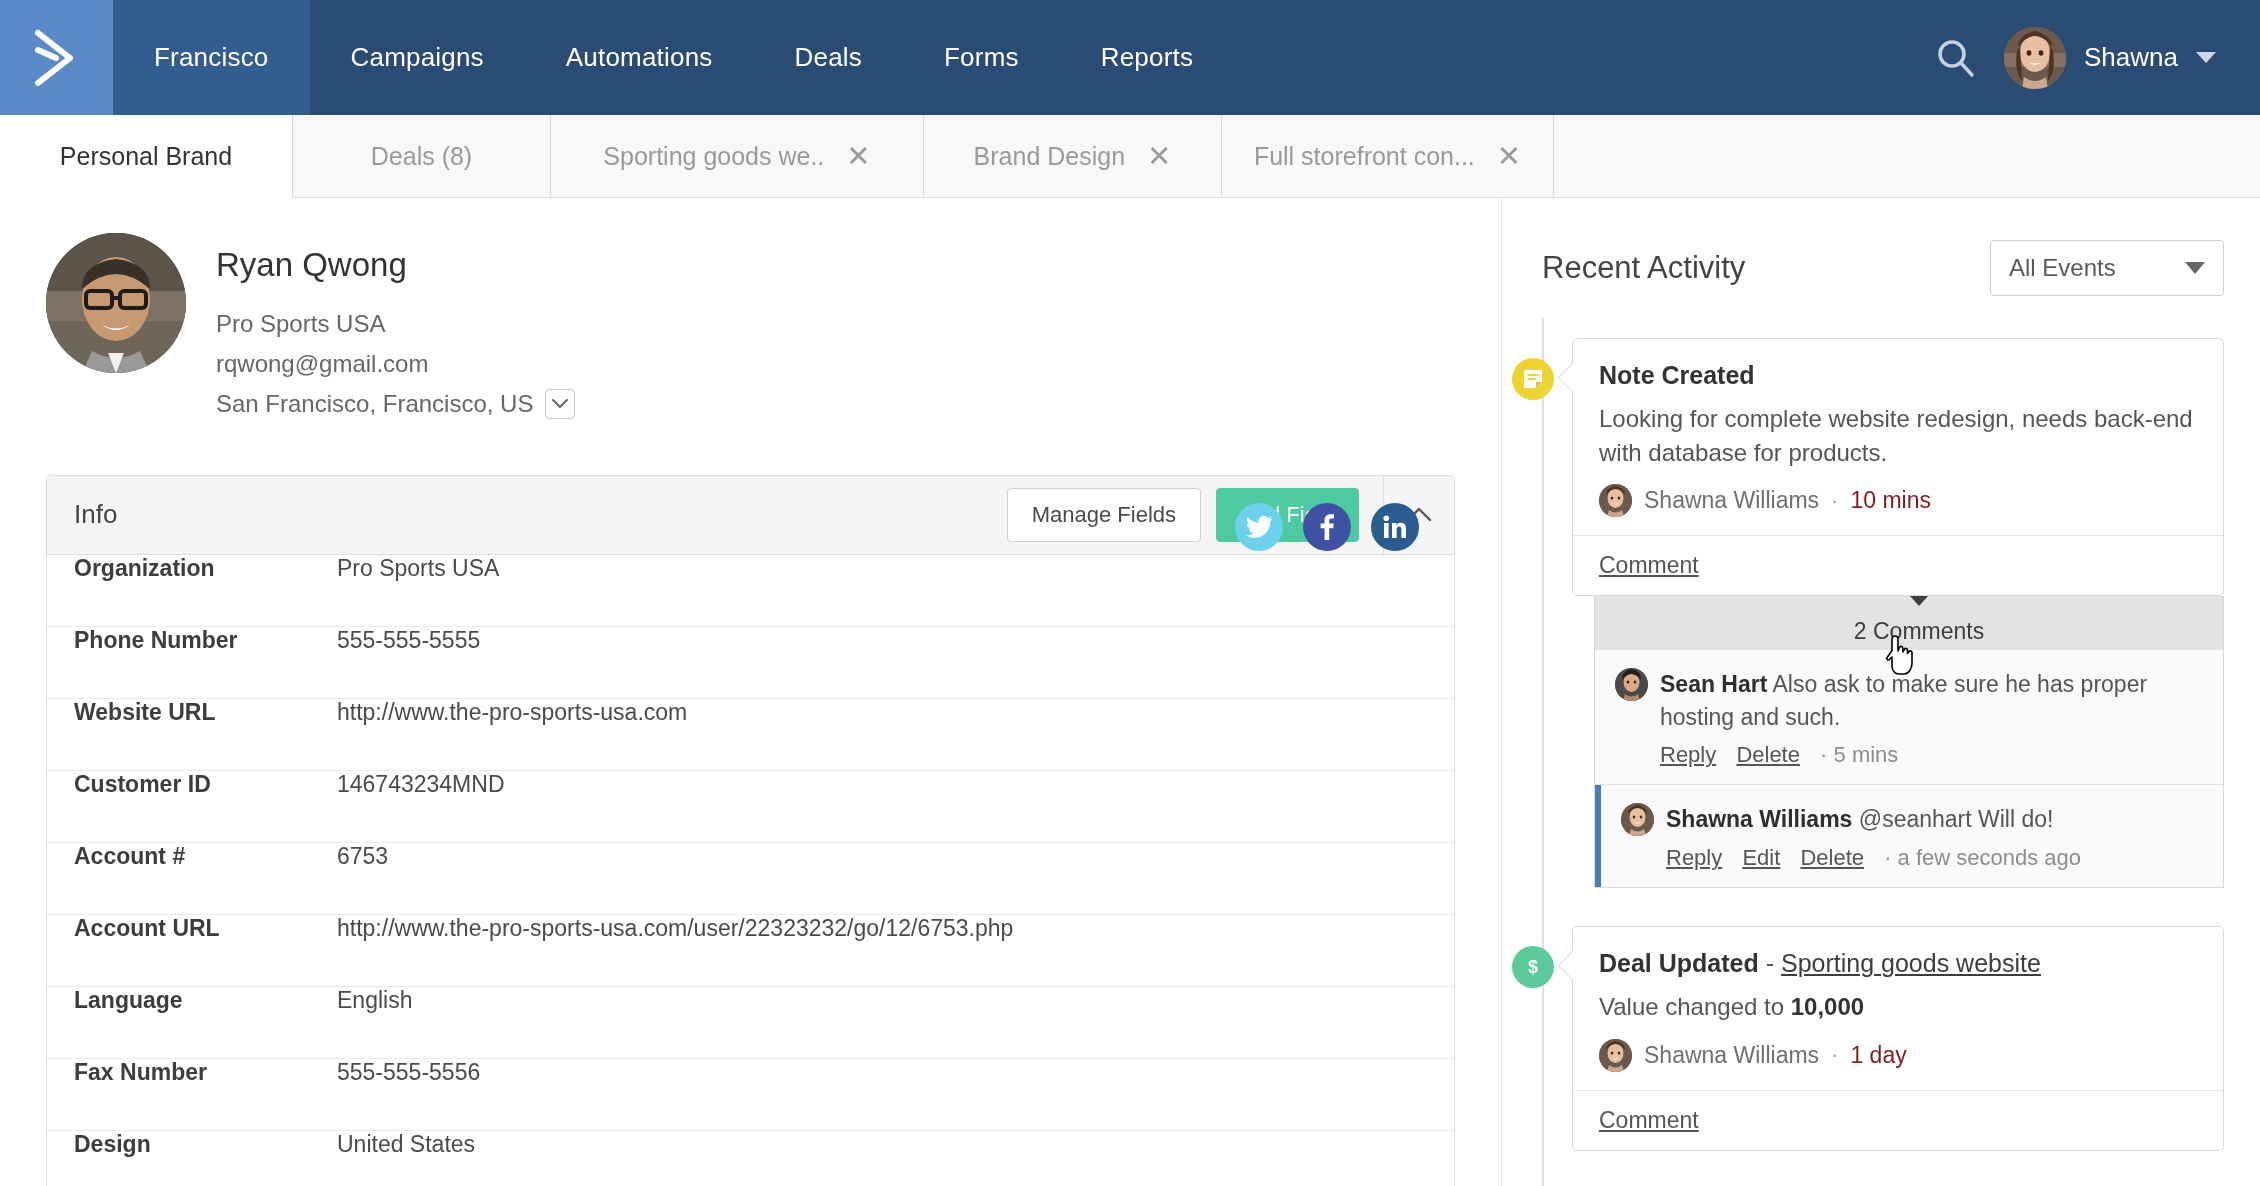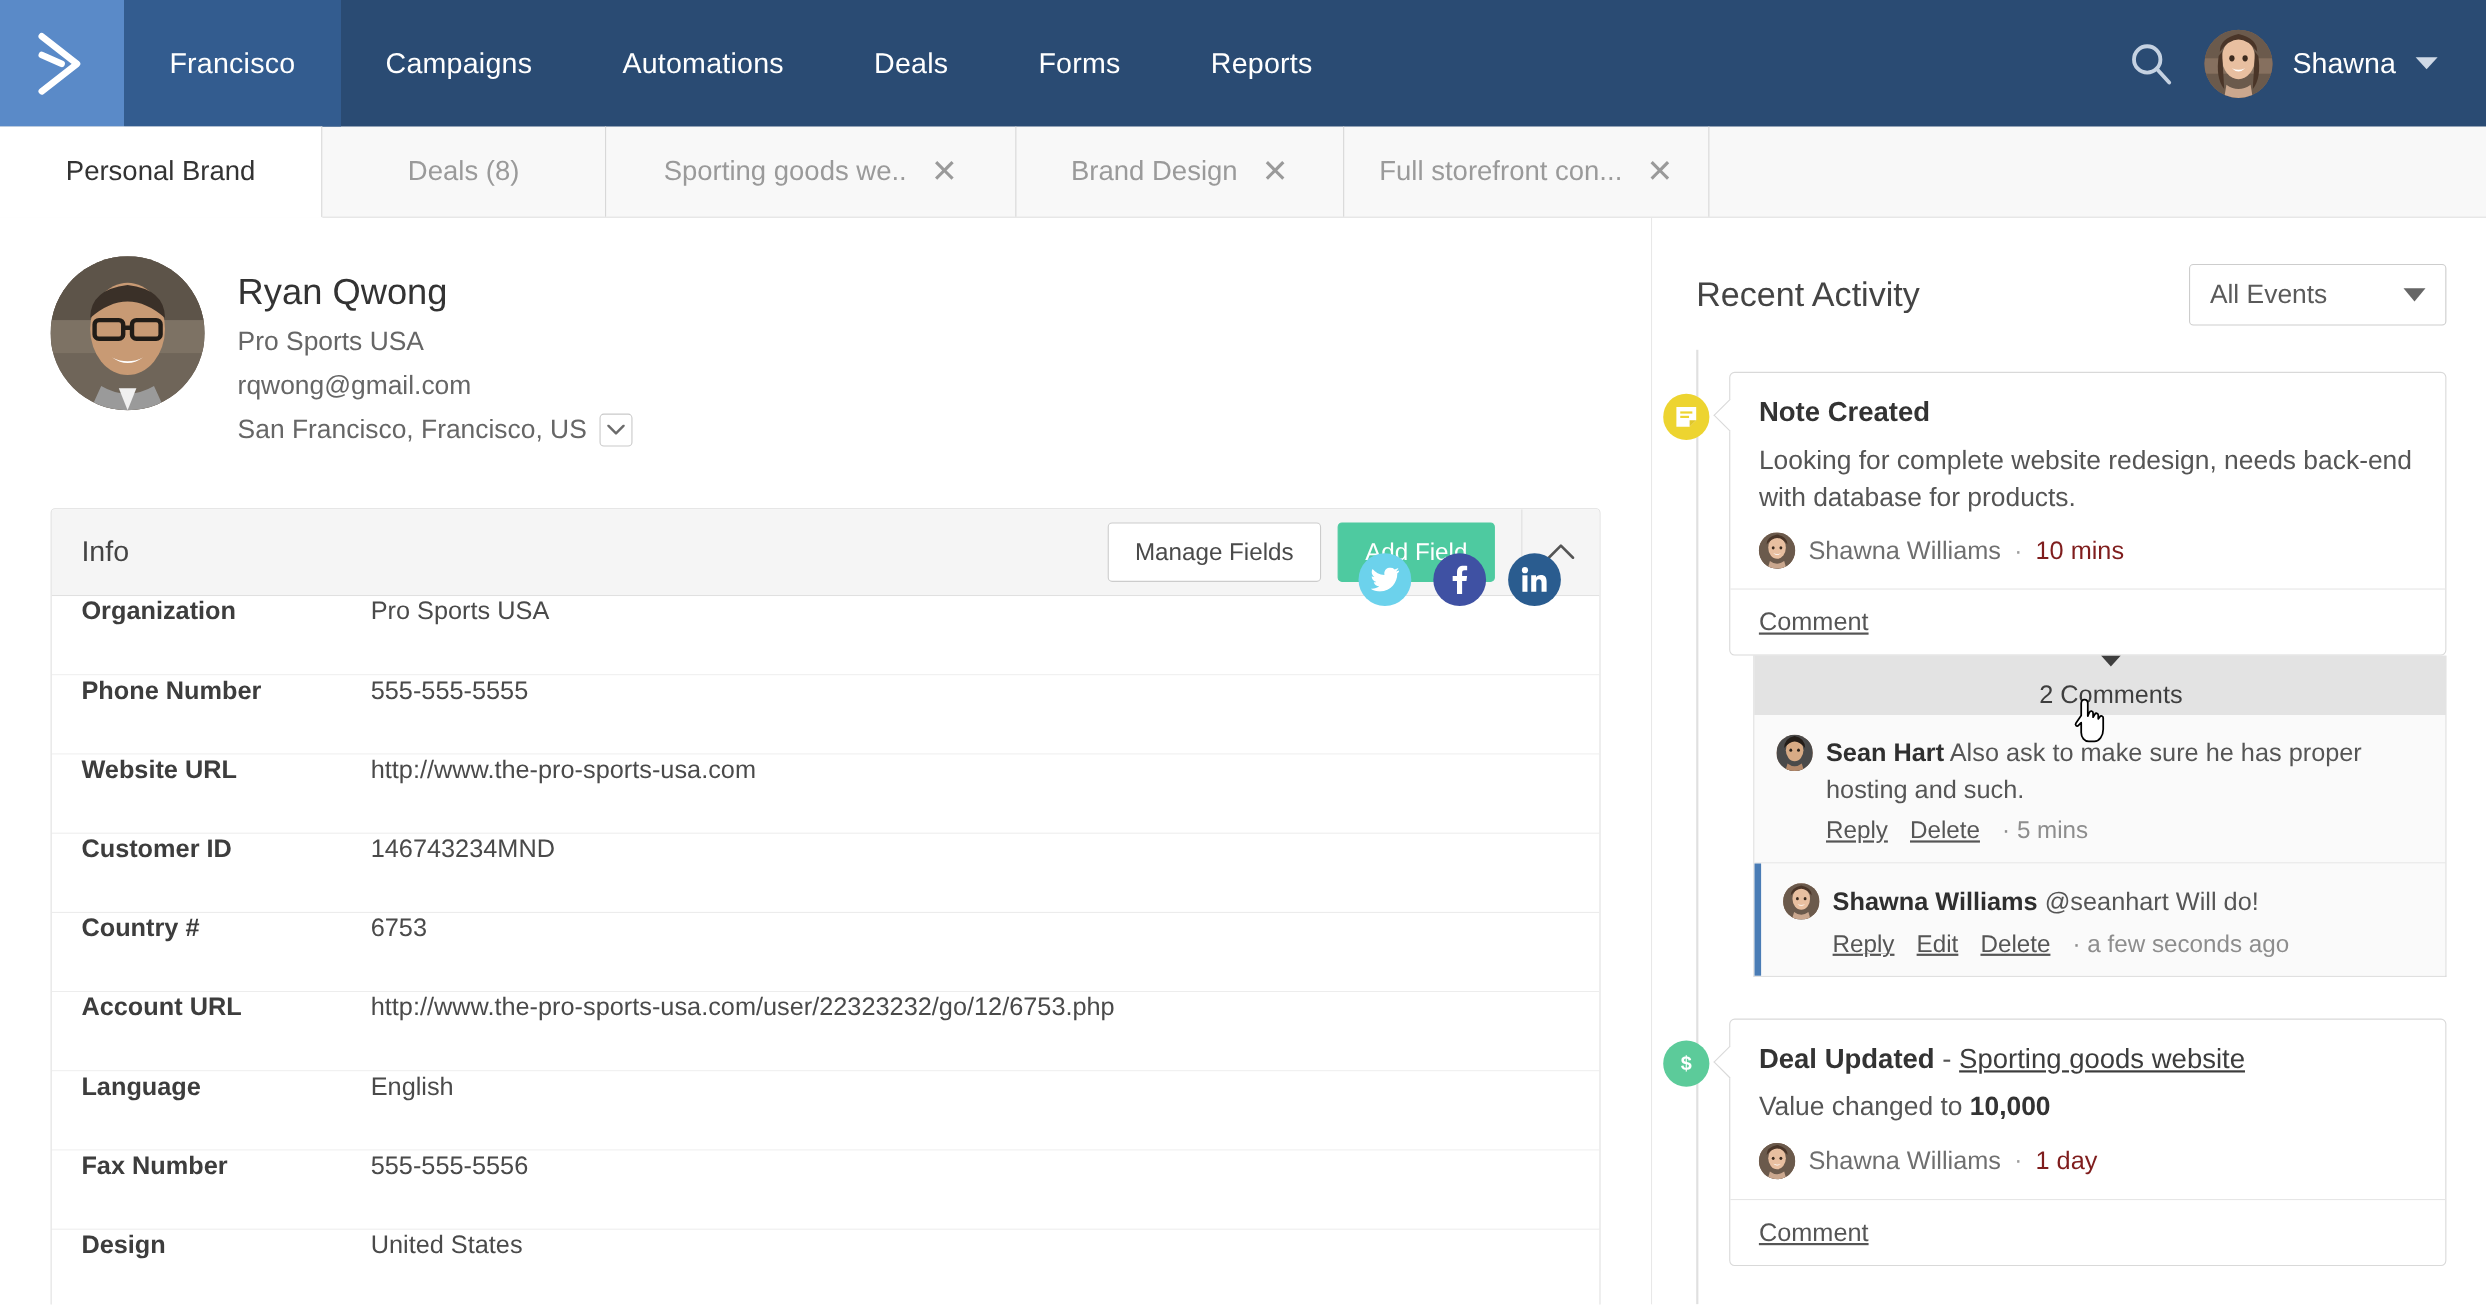--- a/index.html
+++ b/index.html
@@ -116,21 +116,21 @@
     gap: 30px;
   }
   .contact-photo {
     width: 140px; height: 140px;
     border-radius: 50%;
     overflow: hidden;
     flex: 0 0 auto;
     background: #6d6257;
   }
   .contact-meta { padding-top: 13px; }
-  .c-name { font-size: 33px; color: #333; font-weight: 400; margin-bottom: 11px; }
+  .c-name { font-size: 33px; color: #333; font-weight: 400; margin-bottom: 24px; }
   .c-line { font-size: 24px; color: #666; margin-bottom: 9px; line-height: 1.3; }
   .c-loc-row { display: flex; align-items: center; gap: 12px; }
   .loc-caret-btn {
     width: 30px; height: 30px;
     border: 1px solid #c9c9c9; border-radius: 4px;
     background: #fff;
     display: flex; align-items: center; justify-content: center;
     cursor: pointer;
   }
   .socials {
@@ -468,21 +468,21 @@
       </div>
       <div class="info-row">
         <div class="info-label">Website URL</div>
         <div class="info-value">http://www.the-pro-sports-usa.com</div>
       </div>
       <div class="info-row">
         <div class="info-label">Customer ID</div>
         <div class="info-value">146743234MND</div>
       </div>
       <div class="info-row">
-        <div class="info-label">Country #</div>
+        <div class="info-label">Account #</div>
         <div class="info-value">6753</div>
       </div>
       <div class="info-row">
         <div class="info-label">Account URL</div>
         <div class="info-value">http://www.the-pro-sports-usa.com/user/22323232/go/12/6753.php</div>
       </div>
       <div class="info-row">
         <div class="info-label">Language</div>
         <div class="info-value">English</div>
       </div>

